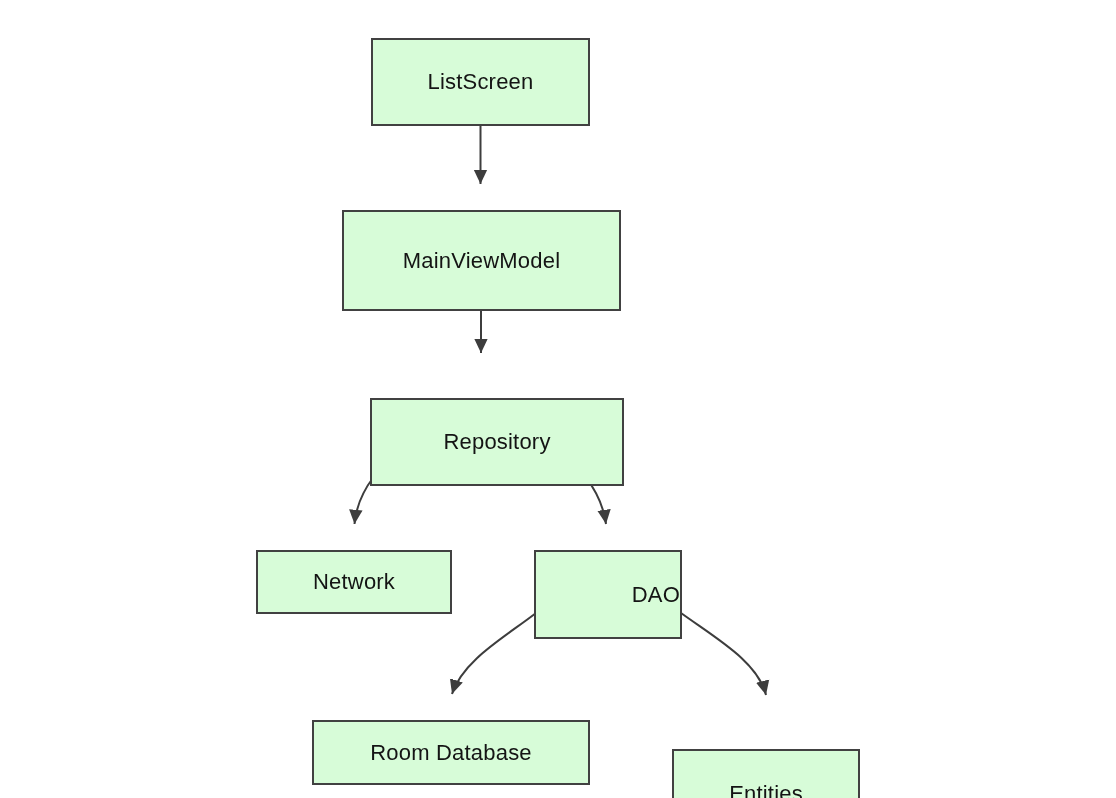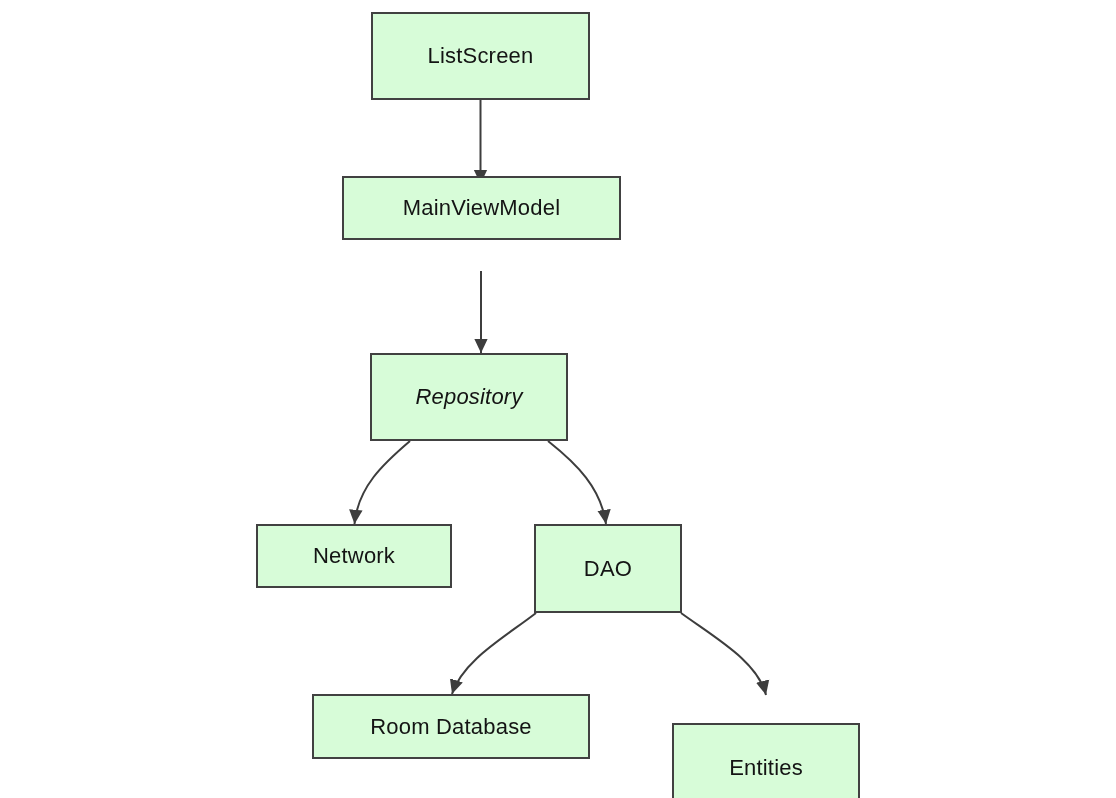--- a/index.html
+++ b/index.html
@@ -32,20 +32,21 @@
     stroke: none;
   }
   .node {
     position: absolute;
     box-sizing: border-box;
     background: var(--node-fill, #d7fcd8);
     border: 2px solid var(--node-border, #414141);
     display: flex;
     align-items: center;
     justify-content: center;
+    margin-top: 26px;
   }
   .node-label {
     font-size: 22px;
     color: var(--text, #141414);
     letter-spacing: 0.2px;
     white-space: nowrap;
   }
 </style>
 </head>
 <body>
@@ -63,30 +64,30 @@
         <path class="edge" d="M410,441 C383,464 358,487 354.5,524" marker-end="url(#arrowhead)"></path>
         <path class="edge" d="M548,441 C577,464 601,488 606,524" marker-end="url(#arrowhead)"></path>
         <path class="edge" d="M536,613 C505,637 463,660 452,694" marker-end="url(#arrowhead)"></path>
         <path class="edge" d="M681,613 C717,639 758,662 766,695" marker-end="url(#arrowhead)"></path>
       </g>
   </svg>
   <div id="node-layer">
       <div class="node" style="left: 371px; top: 12px; width: 219px; height: 88px;">
         <span class="node-label">ListScreen</span>
       </div>
-      <div class="node" style="left: 342px; top: 176px; width: 279px; height: 64px; justify-content: center;">
+      <div class="node" style="left: 342px; top: 184px; width: 279px; height: 101px; justify-content: center;">
         <span class="node-label">MainViewModel</span>
       </div>
-      <div class="node" style="left: 370px; top: 353px; width: 198px; height: 88px; font-style: italic;">
+      <div class="node" style="left: 370px; top: 372px; width: 254px; height: 88px;">
         <span class="node-label">Repository</span>
       </div>
       <div class="node" style="left: 256px; top: 524px; width: 196px; height: 64px;">
         <span class="node-label">Network</span>
       </div>
-      <div class="node" style="left: 534px; top: 524px; width: 148px; height: 89px;">
+      <div class="node" style="left: 534px; top: 524px; width: 148px; height: 89px; justify-content: flex-end;">
         <span class="node-label">DAO</span>
       </div>
       <div class="node" style="left: 312px; top: 694px; width: 278px; height: 65px; align-items: center;">
         <span class="node-label">Room Database</span>
       </div>
       <div class="node" style="left: 672px; top: 723px; width: 188px; height: 90px;">
         <span class="node-label">Entities</span>
       </div>
     </div>
 </div>

